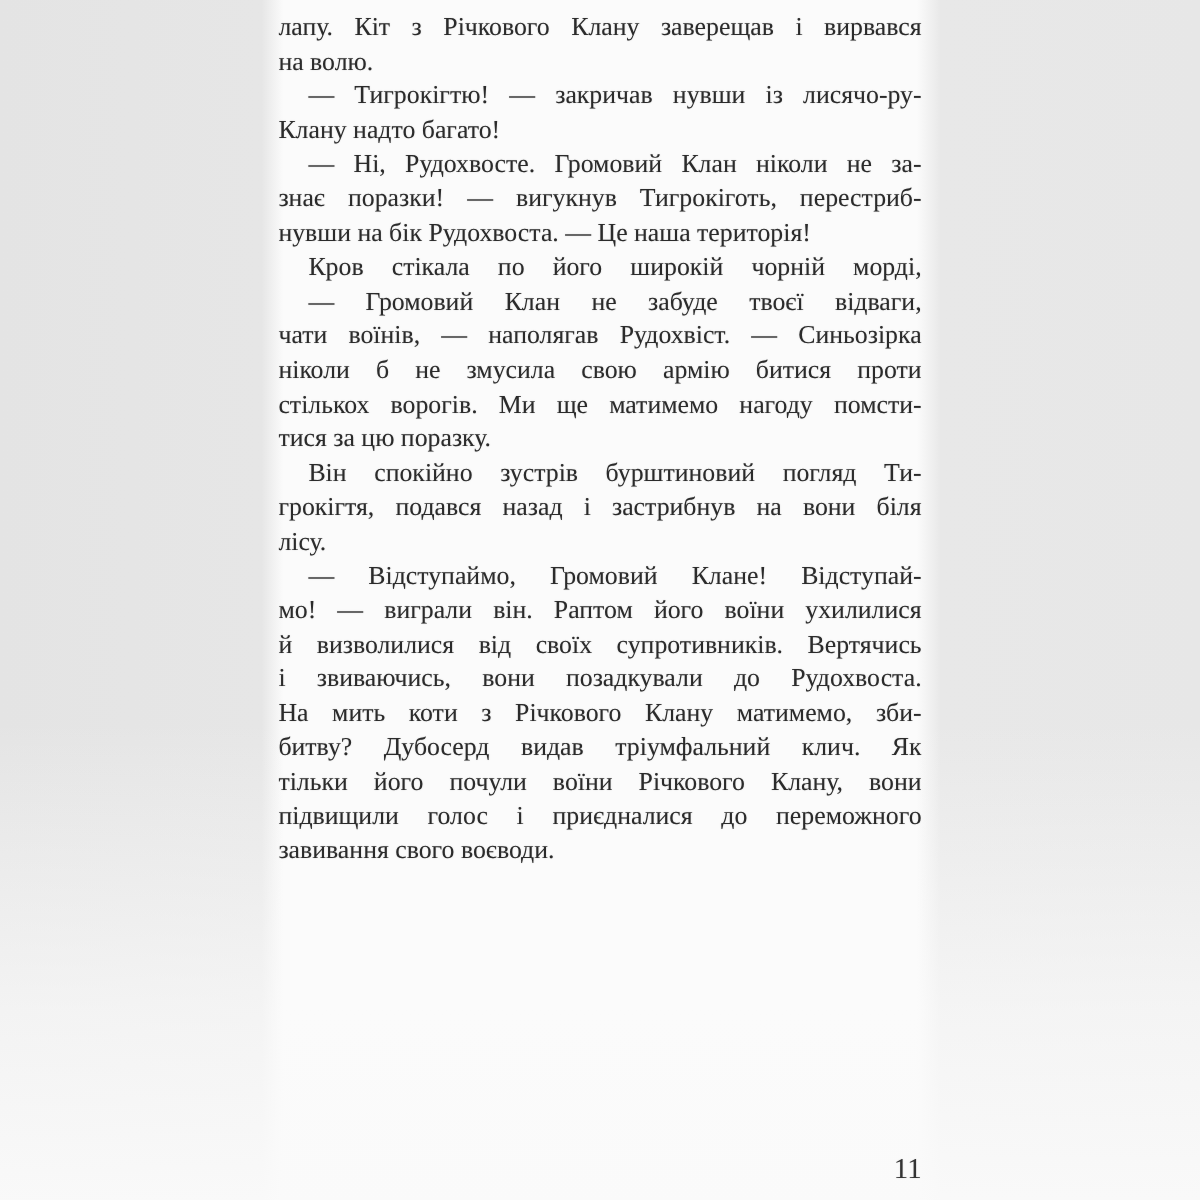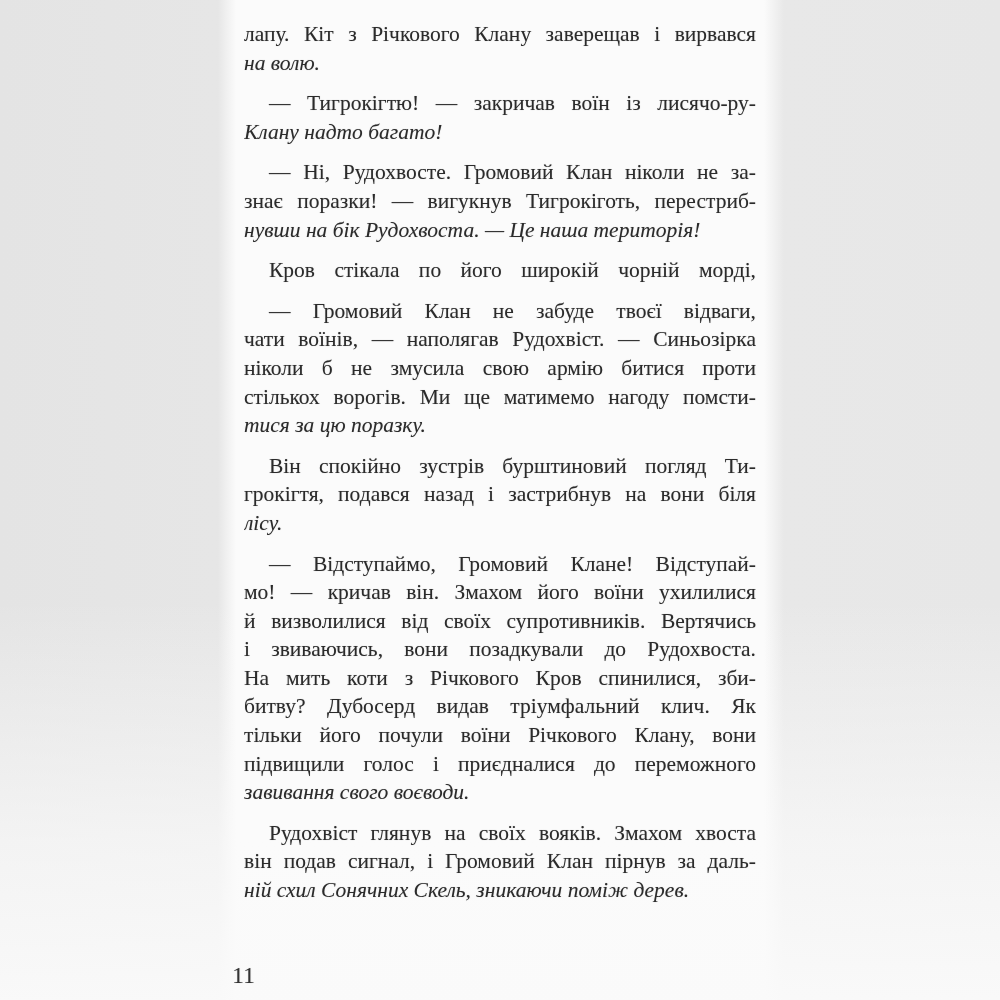--- a/index.html
+++ b/index.html
@@ -23,50 +23,50 @@
   }
   .page-text {
     position: absolute;
     left: 232px; top: 8px; width: 536px;
     color: #2b2b2b;
     font-size: 21.5px;
     line-height: 28.6px;
     text-shadow: 0 0 1px rgba(70,70,70,0.35);
     filter: blur(0.3px);
   }
-  .paragraph { margin: 12px; }
+  .paragraph { margin: 0; }
   .line {
     height: 28.6px;
     overflow: hidden;
     text-align: justify;
     text-align-last: justify;
   }
-  .line.para-end { text-align-last: left; font-style: italic; }
+  .line.para-end { text-align-last: left; }
   .line.indented { text-indent: 25px; }
   .page-number {
     position: absolute;
     left: 232px; top: 962px; width: 536px;
-    text-align: left;
+    text-align: right;
     font-size: 24px;
     color: #343434;
     text-shadow: 0 0 1px rgba(70,70,70,0.3);
     filter: blur(0.3px);
   }
 </style>
 </head>
 <body>
 
 <div class="scan">
   <div class="page-text">
       <div class="paragraph">
         <div class="line">лапу. Кіт з Річкового Клану заверещав і вирвався</div>
         <div class="line para-end">на волю.</div>
       </div>
       <div class="paragraph">
-        <div class="line indented">— Тигрокігтю! — закричав воїн із лисячо-ру-</div>
+        <div class="line indented">— Тигрокігтю! — закричав нувши із лисячо-ру-</div>
         <div class="line para-end">Клану надто багато!</div>
       </div>
       <div class="paragraph">
         <div class="line indented">— Ні, Рудохвосте. Громовий Клан ніколи не за-</div>
         <div class="line">знає поразки! — вигукнув Тигрокіготь, перестриб-</div>
         <div class="line para-end">нувши на бік Рудохвоста. — Це наша територія!</div>
       </div>
       <div class="paragraph">
         <div class="line indented">Кров стікала по його широкій чорній морді,</div>
       </div>
@@ -77,29 +77,24 @@
         <div class="line">стількох ворогів. Ми ще матимемо нагоду помсти-</div>
         <div class="line para-end">тися за цю поразку.</div>
       </div>
       <div class="paragraph">
         <div class="line indented">Він спокійно зустрів бурштиновий погляд Ти-</div>
         <div class="line">грокігтя, подався назад і застрибнув на вони біля</div>
         <div class="line para-end">лісу.</div>
       </div>
       <div class="paragraph">
         <div class="line indented">— Відступаймо, Громовий Клане! Відступай-</div>
-        <div class="line">мо! — кричав він. Змахом його воїни ухилилися</div>
+        <div class="line">мо! — виграли він. Раптом його воїни ухилилися</div>
         <div class="line">й визволилися від своїх супротивників. Вертячись</div>
         <div class="line">і звиваючись, вони позадкували до Рудохвоста.</div>
-        <div class="line">На мить коти з Річкового Кров спинилися, зби-</div>
+        <div class="line">На мить коти з Річкового Клану матимемо, зби-</div>
         <div class="line">битву? Дубосерд видав тріумфальний клич. Як</div>
         <div class="line">тільки його почули воїни Річкового Клану, вони</div>
         <div class="line">підвищили голос і приєдналися до переможного</div>
         <div class="line para-end">завивання свого воєводи.</div>
-      </div>
-      <div class="paragraph">
-        <div class="line indented">Рудохвіст глянув на своїх вояків. Змахом хвоста</div>
-        <div class="line">він подав сигнал, і Громовий Клан пірнув за даль-</div>
-        <div class="line para-end">ній схил Сонячних Скель, зникаючи поміж дерев.</div>
       </div>
     </div>
   <div class="page-number">11</div>
 </div>
 
 </body></html>

